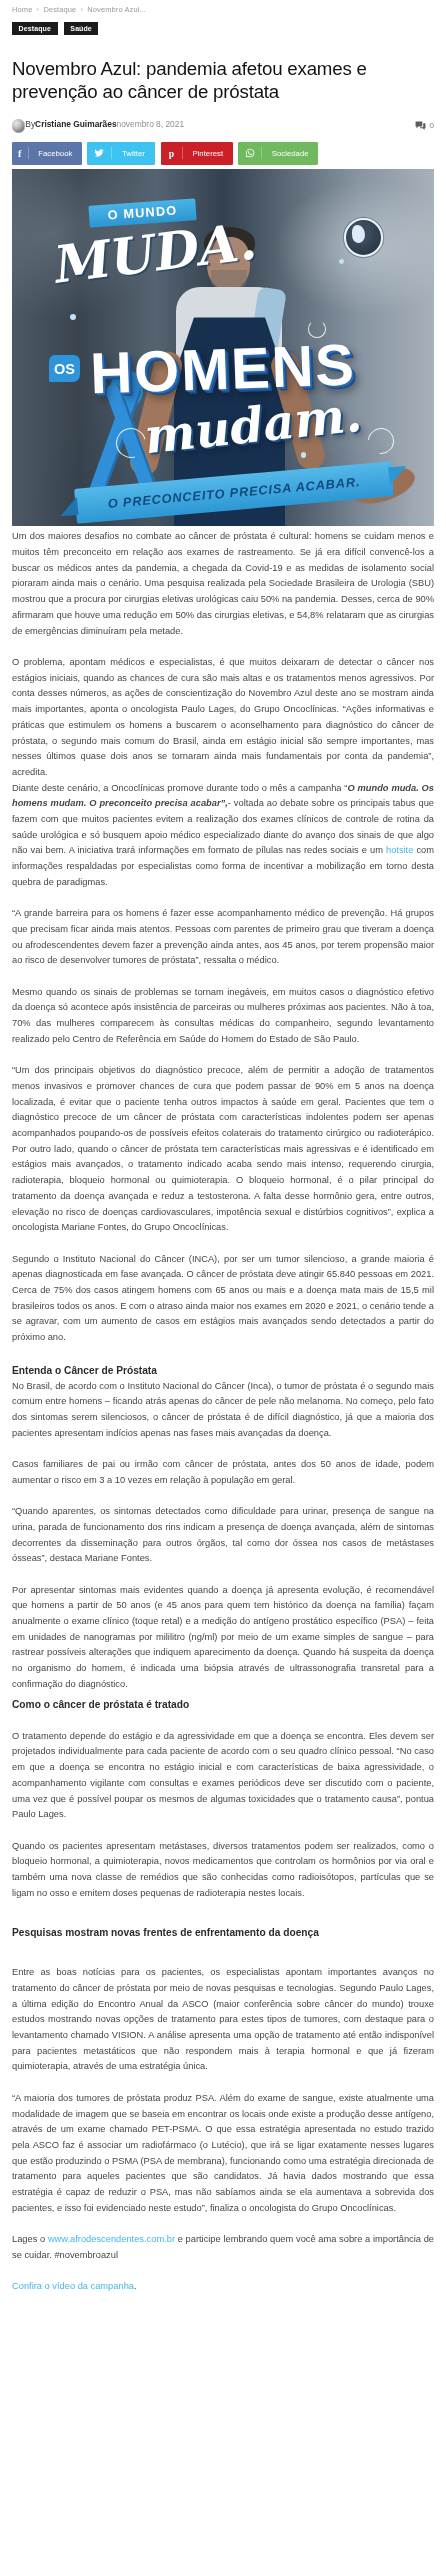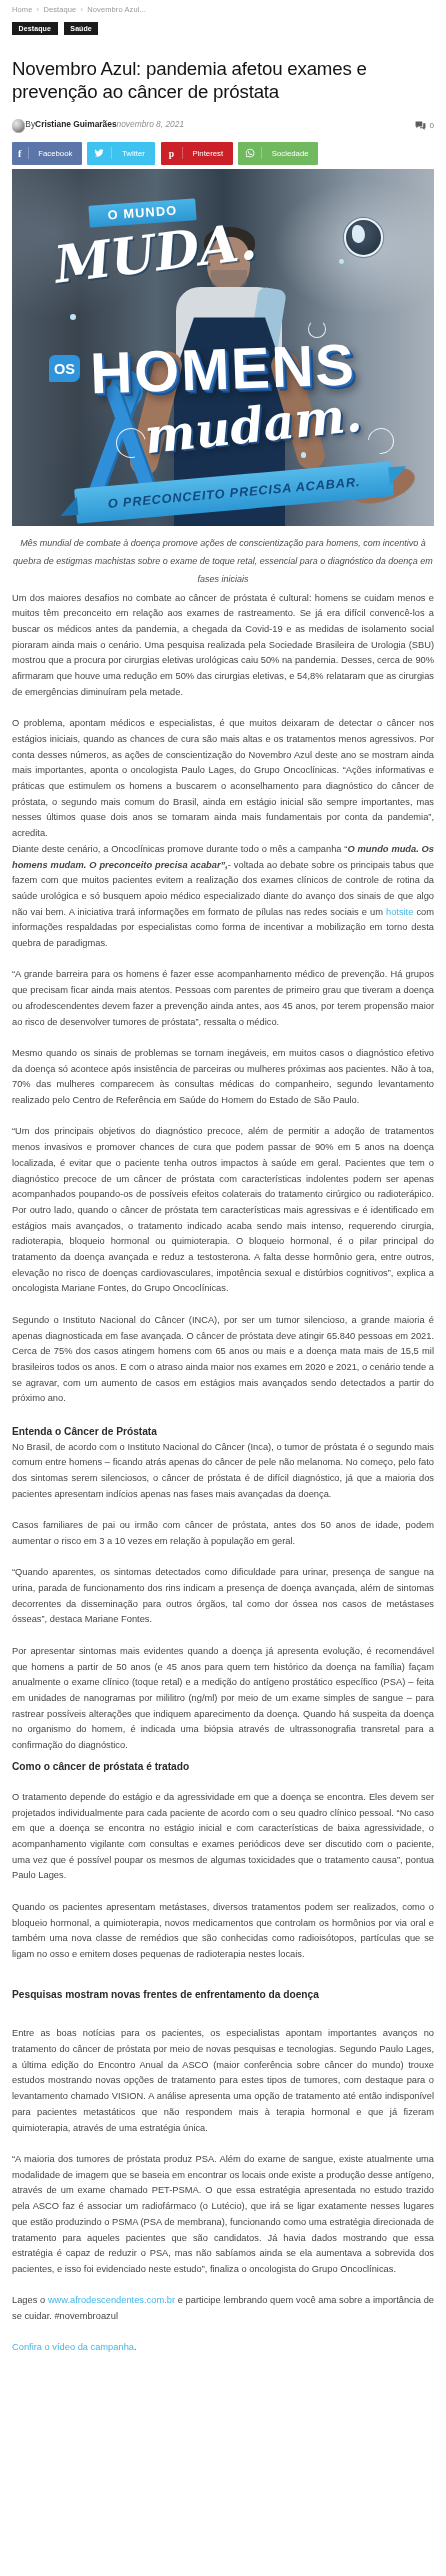--- a/index.html
+++ b/index.html
@@ -20,21 +20,21 @@
   h1.title{margin:22px 0 0;font-size:18.7px;line-height:23.5px;font-weight:400;color:#141414;letter-spacing:-0.2px;}
 
   
   .byline{margin-top:15.7px;display:flex;align-items:center;justify-content:space-between;font-size:8.4px;}
   .byline-left{display:flex;align-items:flex-start;gap:0;}
   .avatar{width:13.3px;height:13.3px;border-radius:50%;
           background:radial-gradient(circle at 32% 30%,#e8e8e8 0%,#bdbdbd 35%,#7c7c7c 70%,#4a4a4a 100%);
           box-shadow:inset 0 0 0 0.6px #c9c9c9;}
   .by-label{color:#3c3c3c;}
   .author{font-weight:bold;color:#262626;}
-  .date{color:#8f8f8f;font-style:italic;}
+  .date{color:#8f8f8f;}
   .comments{display:flex;align-items:center;gap:3px;color:#7a7a7a;font-size:8.1px;cursor:pointer;}
 
   
   .share{margin-top:9px;display:flex;gap:5.4px;}
   .share-btn{display:flex;align-items:center;height:23px;border-radius:1.2px;color:#fff;
              font-size:7.8px;text-decoration:none;cursor:pointer;}
   .share-icon{width:24px;display:flex;align-items:center;justify-content:center;
               border-right:0.6px solid rgba(255,255,255,.28);height:12px;}
   .share-label{padding:0 9.6px;}
   .btn-facebook{background:#5d76a9;width:70px;}
@@ -202,21 +202,20 @@
     <span class="spark s3"></span>
 
     <span class="t-mini-banner">O MUNDO</span>
     <span class="t-muda">MUDA.</span>
     <span class="t-os">OS</span>
     <span class="t-homens">HOMENS</span>
     <span class="t-mudam">mudam.</span>
     <span class="t-banner">O PRECONCEITO PRECISA ACABAR.</span>
   </div>
 
-  <div class="caption">Mês mundial de combate à doença promove ações de conscientização para homens, com incentivo à quebra de estigmas machistas sobre o exame de toque retal, essencial para o diagnóstico da doença em fases iniciais</div>
 
   <div class="article">
     <p>Um dos maiores desafios no combate ao câncer de próstata é cultural: homens se cuidam menos e muitos têm preconceito em relação aos exames de rastreamento. Se já era difícil convencê-los a buscar os médicos antes da pandemia, a chegada da Covid-19 e as medidas de isolamento social pioraram ainda mais o cenário. Uma pesquisa realizada pela Sociedade Brasileira de Urologia (SBU) mostrou que a procura por cirurgias eletivas urológicas caiu 50% na pandemia. Desses, cerca de 90% afirmaram que houve uma redução em 50% das cirurgias eletivas, e 54,8% relataram que as cirurgias de emergências diminuíram pela metade.</p>
     <p class="tight">O problema, apontam médicos e especialistas, é que muitos deixaram de detectar o câncer nos estágios iniciais, quando as chances de cura são mais altas e os tratamentos menos agressivos. Por conta desses números, as ações de conscientização do Novembro Azul deste ano se mostram ainda mais importantes, aponta o oncologista Paulo Lages, do Grupo Oncoclínicas. “Ações informativas e práticas que estimulem os homens a buscarem o aconselhamento para diagnóstico do câncer de próstata, o segundo mais comum do Brasil, ainda em estágio inicial são sempre importantes, mas nesses últimos quase dois anos se tornaram ainda mais fundamentais por conta da pandemia”, acredita.</p>
     <p><span>Diante deste cenário, a Oncoclínicas promove durante todo o mês a campanha “</span><span class="campaign">O mundo muda. Os homens mudam. O preconceito precisa acabar”,</span><span>- voltada ao debate sobre os principais tabus que fazem com que muitos pacientes evitem a realização dos exames clínicos de controle de rotina da saúde urológica e só busquem apoio médico especializado diante do avanço dos sinais de que algo não vai bem. A iniciativa trará informações em formato de pílulas nas redes sociais e um </span><a class="textlink">hotsite</a><span> com informações respaldadas por especialistas como forma de incentivar a mobilização em torno desta quebra de paradigmas.</span></p>
     <p>“A grande barreira para os homens é fazer esse acompanhamento médico de prevenção. Há grupos que precisam ficar ainda mais atentos. Pessoas com parentes de primeiro grau que tiveram a doença ou afrodescendentes devem fazer a prevenção ainda antes, aos 45 anos, por terem propensão maior ao risco de desenvolver tumores de próstata”, ressalta o médico.</p>
     <p>Mesmo quando os sinais de problemas se tornam inegáveis, em muitos casos o diagnóstico efetivo da doença só acontece após insistência de parceiras ou mulheres próximas aos pacientes. Não à toa, 70% das mulheres comparecem às consultas médicas do companheiro, segundo levantamento realizado pelo Centro de Referência em Saúde do Homem do Estado de São Paulo.</p>
     <p>“Um dos principais objetivos do diagnóstico precoce, além de permitir a adoção de tratamentos menos invasivos e promover chances de cura que podem passar de 90% em 5 anos na doença localizada, é evitar que o paciente tenha outros impactos à saúde em geral. Pacientes que tem o diagnóstico precoce de um câncer de próstata com características indolentes podem ser apenas acompanhados poupando-os de possíveis efeitos colaterais do tratamento cirúrgico ou radioterápico. Por outro lado, quando o câncer de próstata tem características mais agressivas e é identificado em estágios mais avançados, o tratamento indicado acaba sendo mais intenso, requerendo cirurgia, radioterapia, bloqueio hormonal ou quimioterapia. O bloqueio hormonal, é o pilar principal do tratamento da doença avançada e reduz a testosterona. A falta desse hormônio gera, entre outros, elevação no risco de doenças cardiovasculares, impotência sexual e distúrbios cognitivos”, explica a oncologista Mariane Fontes, do Grupo Oncoclínicas.</p>
     <p>Segundo o Instituto Nacional do Câncer (INCA), por ser um tumor silencioso, a grande maioria é apenas diagnosticada em fase avançada. O câncer de próstata deve atingir 65.840 pessoas em 2021. Cerca de 75% dos casos atingem homens com 65 anos ou mais e a doença mata mais de 15,5 mil brasileiros todos os anos. E com o atraso ainda maior nos exames em 2020 e 2021, o cenário tende a se agravar, com um aumento de casos em estágios mais avançados sendo detectados a partir do próximo ano.</p>
 

